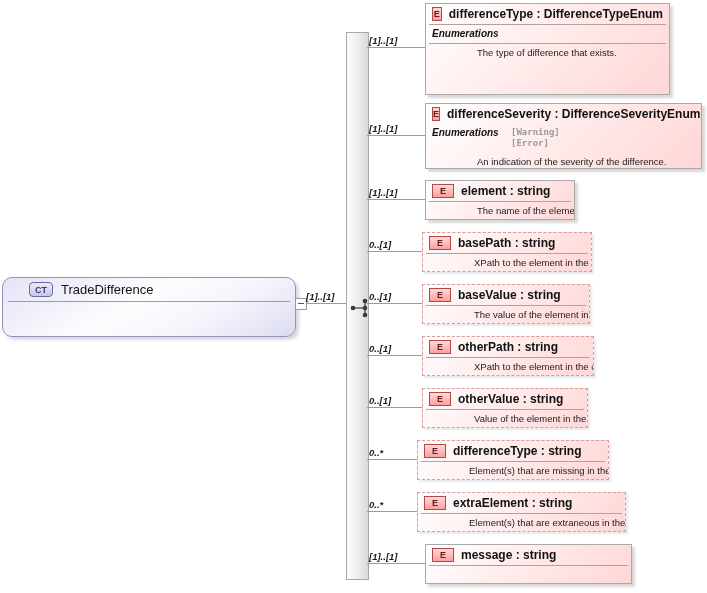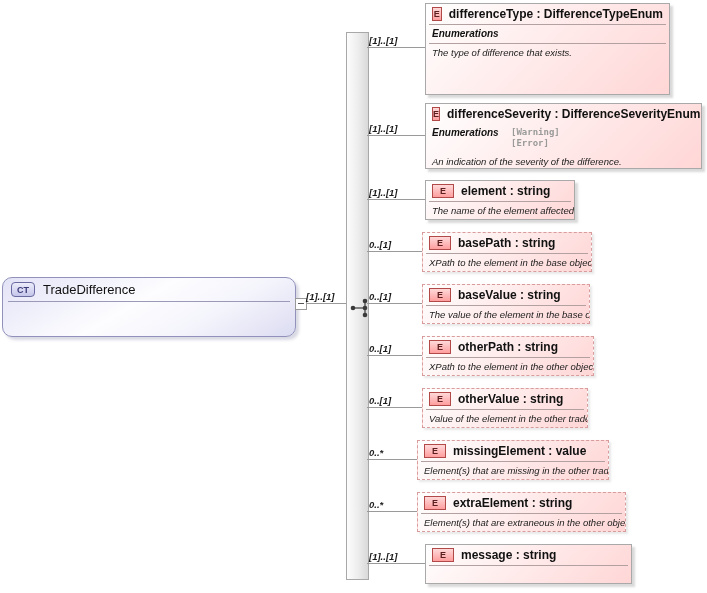--- a/index.html
+++ b/index.html
@@ -8,21 +8,21 @@
     font-family:"Liberation Sans", sans-serif; overflow:hidden;
   }
 
   
   .ct-box {
     position:absolute; left:2px; top:277px; width:292px; height:58px;
     border:1px solid #9191bb; border-radius:10px;
     background:linear-gradient(150deg,#e3e3f7 0%, #fdfdff 45%, #f4f4fc 70%, #dcdcf2 100%);
     box-shadow:3px 3px 3px rgba(170,170,195,0.45);
   }
-  .ct-header { display:flex; align-items:center; gap:8px; padding:4px 8px 2px 8px; }
+  .ct-header { display:flex; align-items:center; gap:8px; padding:4px 8px 2px 26px; }
   .ct-badge {
     display:inline-flex; align-items:center; justify-content:center;
     width:22px; height:13px; font-size:9px; font-weight:bold; color:#3a3a7a;
     border:1px solid #6a6aa0; border-radius:4px;
     background:linear-gradient(180deg,#ecECfb,#c5c5ea);
   }
   .ct-title { font-weight:normal; font-size:13px; color:#111; }
   .ct-sep { height:1px; background:#9a9ab8; margin:2px 5px 0 5px; }
   .ct-desc { font-style:italic; font-size:9.5px; color:#222; padding:3px 8px; line-height:12px; }
 
@@ -40,21 +40,21 @@
   }
   .e-header { display:flex; align-items:center; gap:7px; padding:3px 6px; }
   .e-badge {
     display:inline-flex; align-items:center; justify-content:center;
     width:20px; height:12px; font-size:9px; font-weight:bold; color:#5c1f1f;
     border:1px solid #b24949;
     background:linear-gradient(180deg,#ffd9d9,#ff9e9e);
   }
   .e-title { font-weight:bold; font-size:12px; color:#111; white-space:nowrap; }
   .e-sep { height:1px; background:#b3a0a0; margin:0 3px; }
-  .e-desc { font-style:italic; font-size:9.5px; color:#222; padding:3px 6px; white-space:nowrap; }
+  .e-desc { font-size:9.5px; color:#222; padding:3px 6px; white-space:nowrap;margin-left:45px; }
   .e-enums { display:flex; gap:19px; padding:3px 6px 4px 6px;font-weight:bold; }
   .enum-label { font-style:italic; font-size:10px; color:#111; width:60px; flex:none; }
   .enum-values { font-family:"DejaVu Sans Mono", monospace; font-size:9px; color:#9a9a9a; line-height:11px; }
 
   
   .hline { position:absolute; height:1px; background:#9a9a9a; }
   .card-label {
     position:absolute; font-size:9.5px; font-style:italic; font-weight:bold;
     color:#1a1a1a; text-align:left; white-space:nowrap;
   }
@@ -186,21 +186,21 @@
     </div>
     <div class="e-sep"></div>
     <div class="e-desc">Value of the element in the other trade.</div>
   </div>
 
   <div class="hline" style="left:367px; top:459px; width:50px;"></div>
   <div class="card-label" style="left:369px; top:447px; width:44px;">0..*</div>
   <div class="e-box optional" style="left:417px; top:440px; width:190px; height:38px;">
     <div class="e-header">
       <span class="e-badge">E</span>
-      <span class="e-title">missingElement : value</span>
+      <span class="e-title">differenceType : string</span>
     </div>
     <div class="e-sep"></div>
     <div class="e-desc">Element(s) that are missing in the other trade.</div>
   </div>
 
   <div class="hline" style="left:367px; top:511px; width:50px;"></div>
   <div class="card-label" style="left:369px; top:499px; width:44px;">0..*</div>
   <div class="e-box optional" style="left:417px; top:492px; width:207px; height:38px;">
     <div class="e-header">
       <span class="e-badge">E</span>

